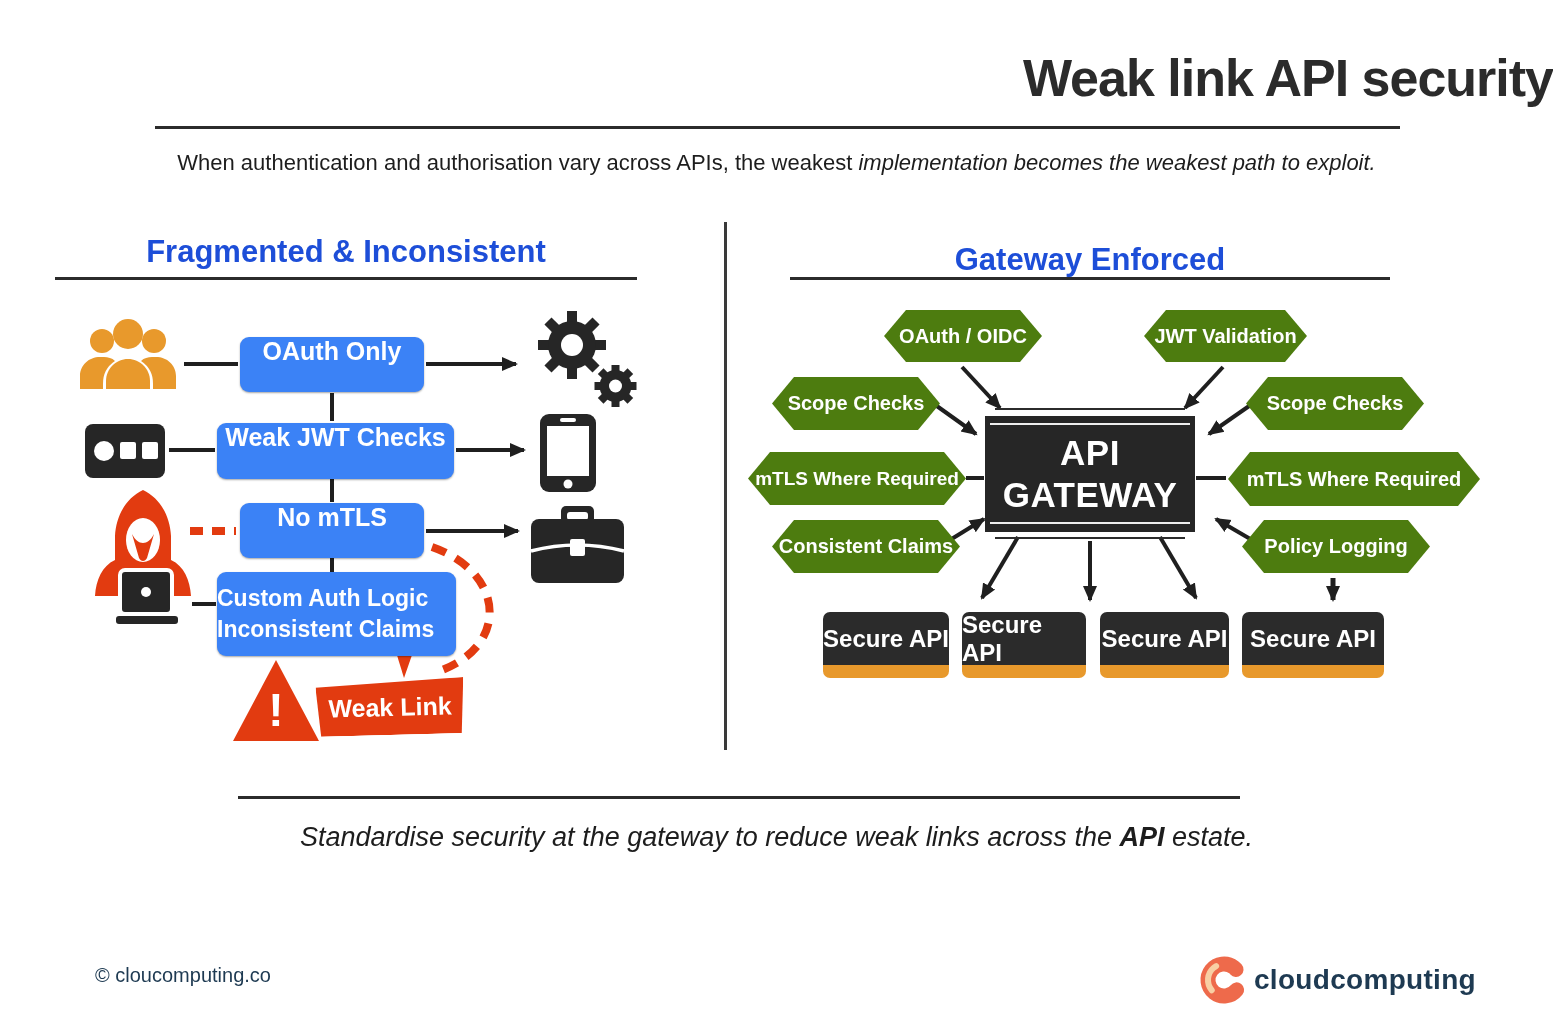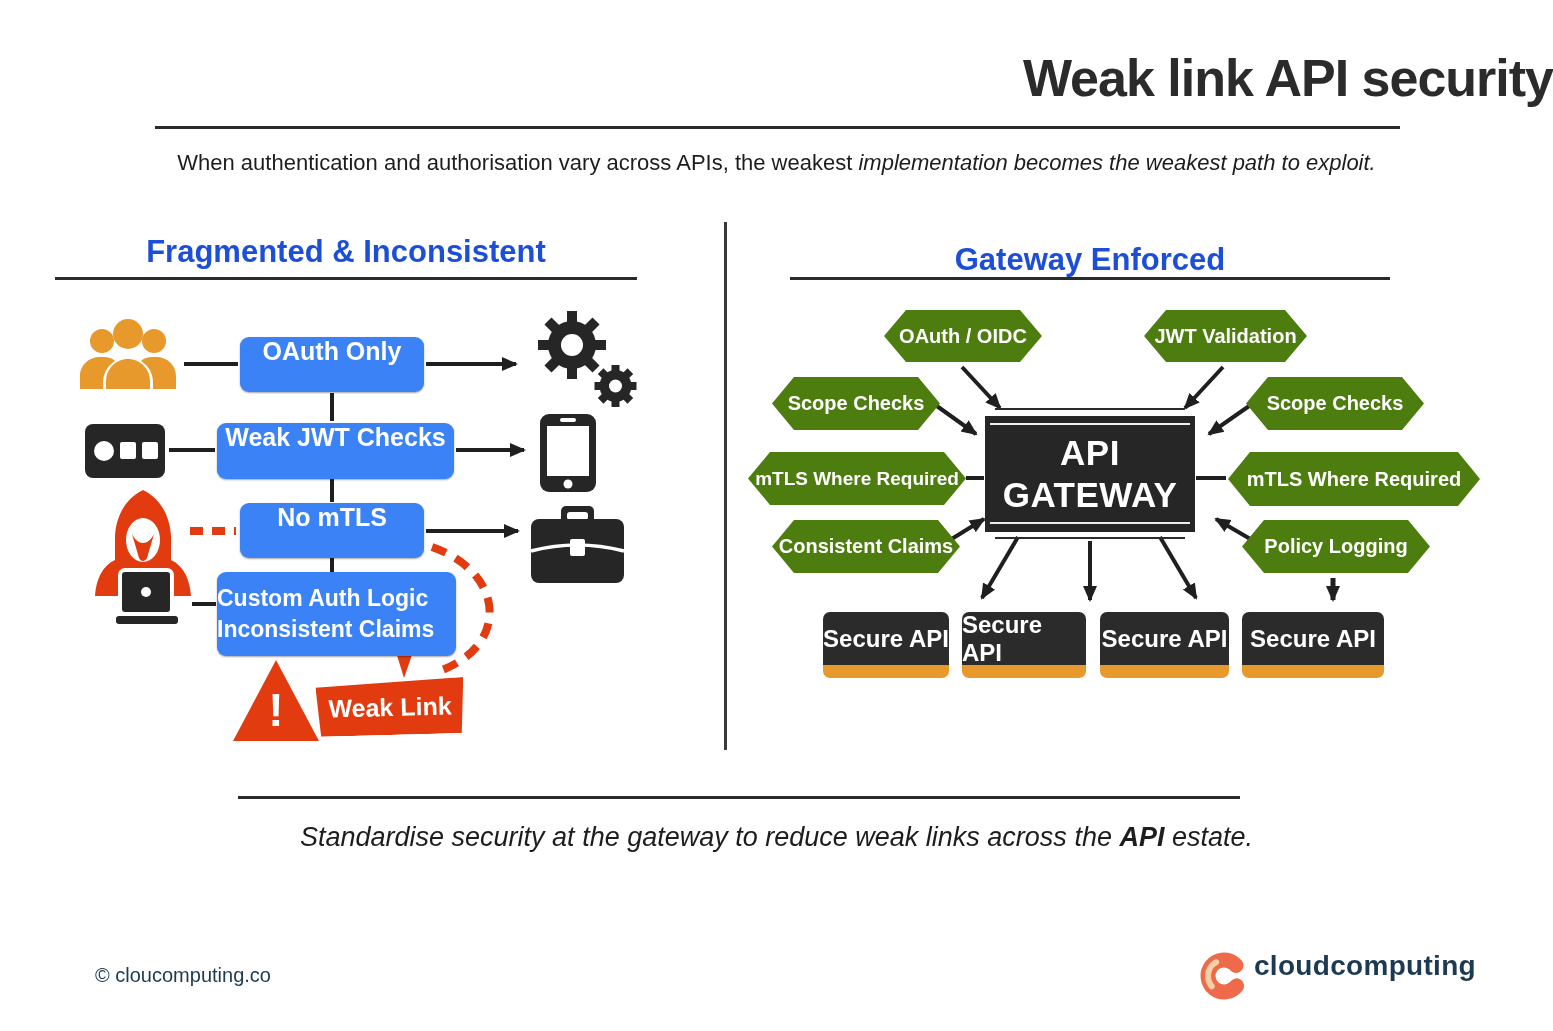--- a/index.html
+++ b/index.html
@@ -77,21 +77,21 @@
   #sapi-1{left:823px;width:126px;}
   #sapi-2{left:962px;width:124px;}
   #sapi-3{left:1100px;width:129px;}
   #sapi-4{left:1242px;width:142px;}
   
   .bottom-rule{left:238px;top:796px;width:1002px;height:3px;background:#2b2b2b;}
   .bottom-note{left:0;top:822px;width:100%;text-align:center;font-size:27px;font-style:italic;color:#1d1d1d;}
   .bottom-note .bd{font-weight:bold;}
   
   .copyright{left:95px;top:964px;font-size:20px;color:#1e3a52;}
-  .brand-wrap{left:1198px;top:950px;width:280px;height:60px;display:flex;align-items:flex-start;gap:4px;}
+  .brand-wrap{left:1198px;top:950px;width:280px;height:60px;display:flex;align-items:center;gap:4px;}
   .brand-text{font-size:28px;font-weight:bold;color:#1e3a52;letter-spacing:.3px;}
   
   #wires{left:0;top:0;width:1553px;height:1031px;pointer-events:none;}
 </style>
 </head>
 <body>
 
 <div id="poster">
 
   <div class="abs title">Weak link API security</div>

